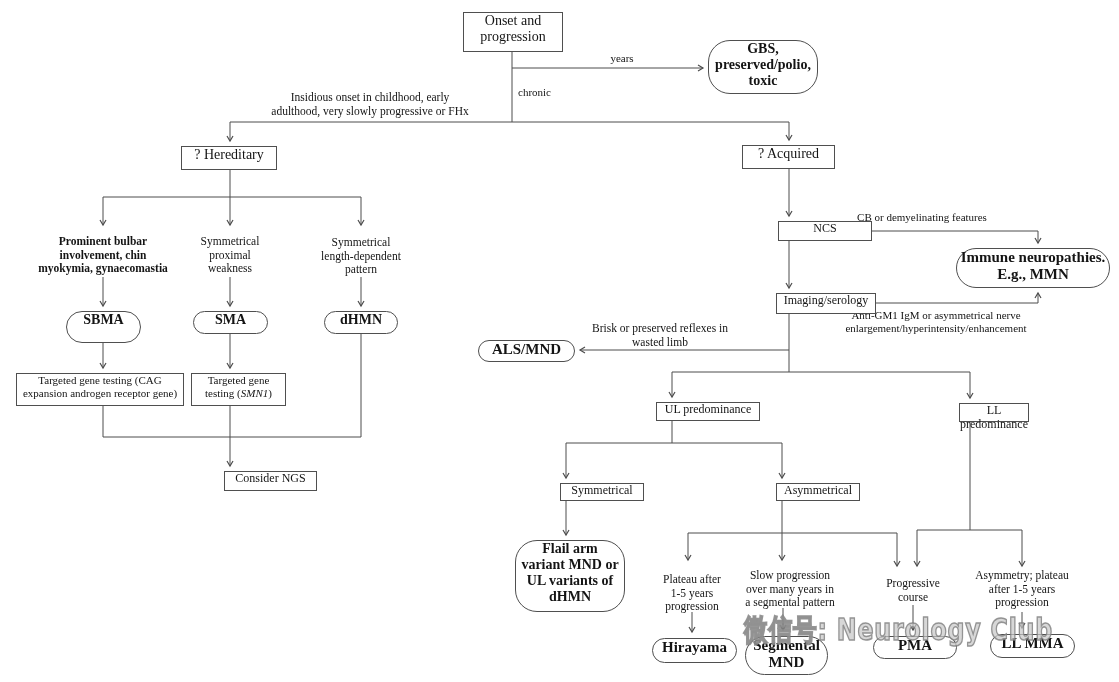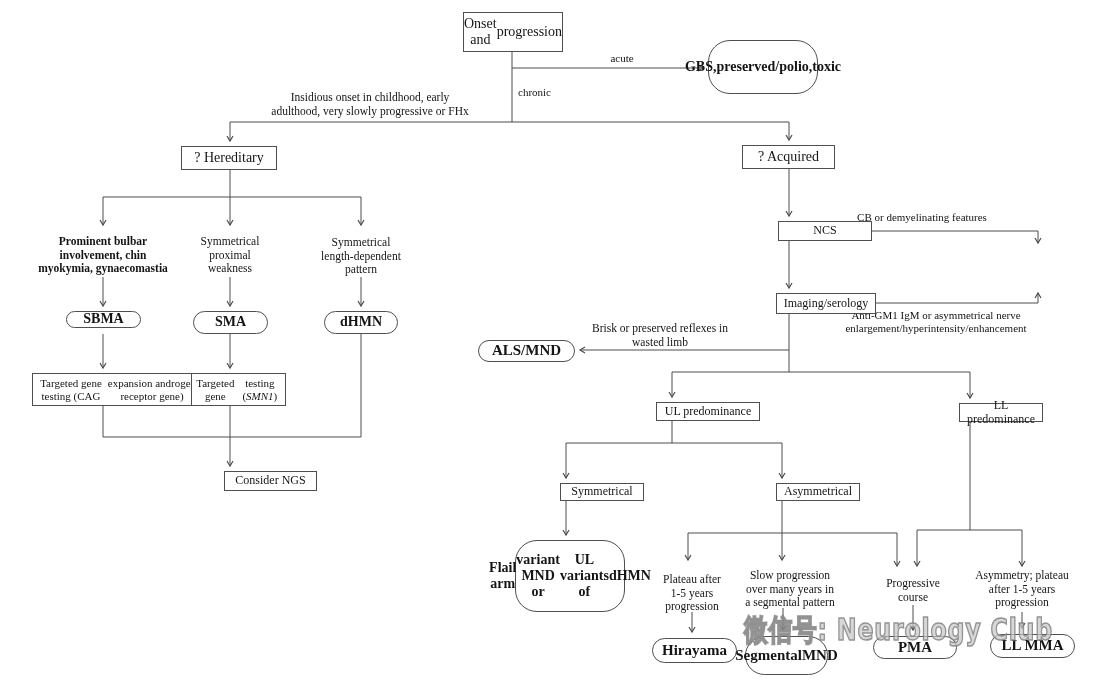--- a/index.html
+++ b/index.html
@@ -8,21 +8,21 @@
     font-family:"Liberation Serif","DejaVu Serif",serif;color:#141414;
   }
   #wires{position:absolute;left:0;top:0;z-index:1;}
   .lbl{
     position:absolute;z-index:2;text-align:center;font-size:11.5px;line-height:1.18;
     color:#141414;
   }
   .lbl.left{text-align:left;}
   .node{
     position:absolute;z-index:3;border:1px solid #4f4f4f;background:#ffffff;
-    display:flex;flex-direction:row;align-items:center;justify-content:center;
+    display:flex;flex-direction:column;align-items:center;
     text-align:center;font-size:13px;line-height:1.15;box-sizing:border-box;padding:0 2px;
   }
   .bold{font-weight:bold;border-radius:22px;}
   .fs14{font-size:14px;}
   .fs15{font-size:15px;}
   .fs12{font-size:12px;margin-left:36px;}
   .fs11{font-size:11px;}
   .em{font-style:italic;}
   #watermark{
     position:absolute;z-index:5;left:748px;top:595px;width:371px;height:70px;
@@ -91,21 +91,21 @@
       <path d="M917,530 H1022"></path>
       <path d="M917,530 V566" marker-end="url(#arrow)"></path>
       <path d="M1022,530 V566" marker-end="url(#arrow)"></path>
       <path d="M692,612 V632" marker-end="url(#arrow)"></path>
       <path d="M783,608 V630" marker-end="url(#arrow)"></path>
       <path d="M913,605 V630" marker-end="url(#arrow)"></path>
       <path d="M1022,612 V628" marker-end="url(#arrow)"></path>
     </g>
   </svg>
 
-  <div class="lbl fs11" style="left:592px;top:52px;width:60px;">acute</div>
+  <div class="lbl fs11" style="left:592px;top:52px;width:60px;">years</div>
   <div class="lbl fs11 left" style="left:518px;top:86px;width:60px;">chronic</div>
   <div class="lbl" style="left:262px;top:91px;width:216px;">
     <div>Insidious onset in childhood, early</div>
     <div>adulthood, very slowly progressive or FHx</div>
   </div>
   <div class="lbl" style="left:18px;top:235px;width:170px;font-weight:bold;">
     <div>Prominent bulbar</div>
     <div>involvement, chin</div>
     <div>myokymia, gynaecomastia</div>
   </div>
@@ -152,37 +152,41 @@
     <div>Onset and</div>
     <div>progression</div>
   </div>
   <div class="node bold fs14" style="left:708px;top:40px;width:110px;height:54px;">
     <div>GBS,</div>
     <div>preserved/polio,</div>
     <div>toxic</div>
   </div>
   <div class="node fs14" style="left:181px;top:146px;width:96px;height:24px;">? Hereditary</div>
   <div class="node fs14" style="left:742px;top:145px;width:93px;height:24px;">? Acquired</div>
-  <div class="node bold fs14" style="left:66px;top:311px;width:75px;height:17px;">SBMA</div>
+  <div class="node bold fs14" style="left:66px;top:311px;width:75px;height:32px;">SBMA</div>
   <div class="node bold fs14" style="left:193px;top:311px;width:75px;height:23px;">SMA</div>
   <div class="node bold fs14" style="left:324px;top:311px;width:74px;height:23px;">dHMN</div>
-  <div class="node fs11" style="left:32px;top:373px;width:168px;height:33px;">
+  <div class="node fs11" style="left:16px;top:373px;width:168px;height:33px;">
     <div>Targeted gene testing (CAG</div>
     <div>expansion androgen receptor gene)</div>
   </div>
   <div class="node fs11" style="left:191px;top:373px;width:95px;height:33px;">
     <div>Targeted gene</div>
     <div><span>testing (</span><span class="em">SMN1</span><span>)</span></div>
   </div>
   <div class="node fs12" style="left:188px;top:471px;width:93px;height:20px;">Consider NGS</div>
   <div class="node fs12" style="left:742px;top:221px;width:94px;height:20px;">NCS</div>
+  <div class="node bold fs15" style="left:956px;top:248px;width:154px;height:40px;">
+    <div>Immune neuropathies.</div>
+    <div>E.g., MMN</div>
+  </div>
   <div class="node fs12" style="left:740px;top:293px;width:100px;height:21px;">Imaging/serology</div>
   <div class="node bold fs15" style="left:478px;top:340px;width:97px;height:22px;">ALS/MND</div>
   <div class="node fs12" style="left:620px;top:402px;width:104px;height:19px;">UL predominance</div>
-  <div class="node fs12" style="left:923px;top:403px;width:84px;height:19px;">LL predominance</div>
+  <div class="node fs12" style="left:923px;top:403px;width:70px;height:19px;">LL predominance</div>
   <div class="node fs12" style="left:524px;top:483px;width:84px;height:18px;">Symmetrical</div>
   <div class="node fs12" style="left:740px;top:483px;width:84px;height:18px;">Asymmetrical</div>
   <div class="node bold fs14" style="left:515px;top:540px;width:110px;height:72px;">
     <div>Flail arm</div>
     <div>variant MND or</div>
     <div>UL variants of</div>
     <div>dHMN</div>
   </div>
   <div class="node bold fs15" style="left:652px;top:638px;width:85px;height:25px;">Hirayama</div>
   <div class="node bold fs15" style="left:745px;top:636px;width:83px;height:39px;">

